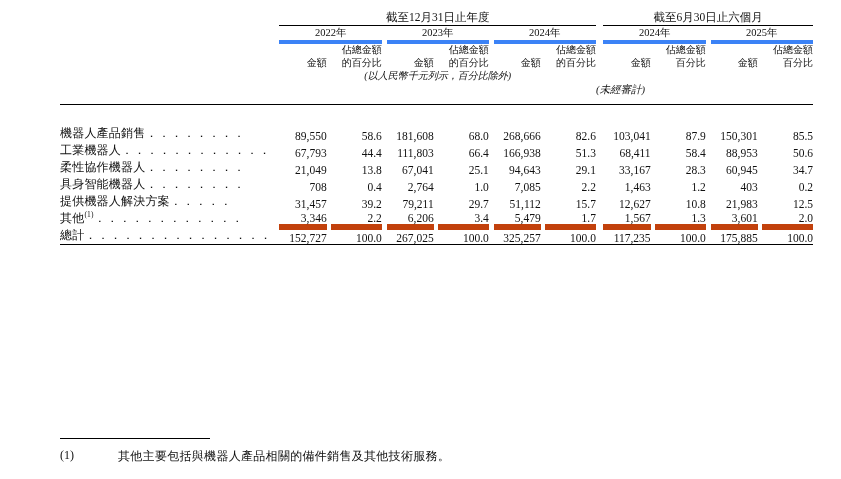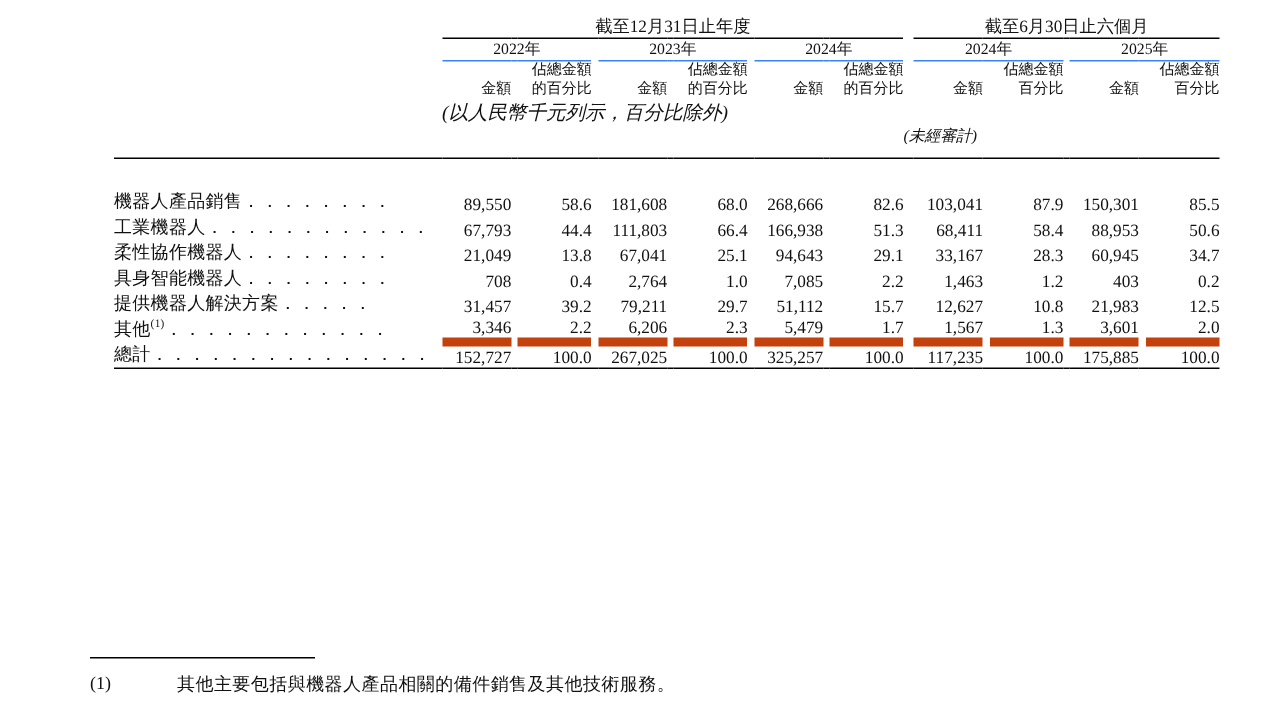--- a/index.html
+++ b/index.html
@@ -13,21 +13,21 @@
     font-family: "Liberation Serif", "DejaVu Serif", serif;
     color: #111111;
     overflow: hidden;
     position: relative;
   }
   .page {
     position: relative;
     width: 841px;
     height: 479px;
     box-sizing: border-box;
-    padding: 10px 28px 0 76px;
+    padding: 10px 28px 0 60px;
   }
   table.fin {
     width: 100%;
     border-collapse: collapse;
     font-size: 11.5px;
   }
   table.fin td, table.fin th {
     padding: 0;
     vertical-align: bottom;
     font-weight: normal;
@@ -43,36 +43,37 @@
     border-bottom: 1px solid #000;
   }
   .yr-label {
     text-align: center;
     font-size: 10.5px;
     padding-bottom: 3px;
     padding-top: 7px;
     white-space: nowrap;
   }
   .yr-rule {
-    border-bottom: 1px solid #3b82f6;
+    border-bottom: 4px solid #3b82f6;
   }
   .colhead {
     font-size: 10px;
     text-align: right;
     padding-top: 6px;
     padding-bottom: 2px;
     line-height: 1.25;
     white-space: nowrap;
   }
   .colhead .l2 {
     display: block;
   }
   .unit-note {
-    font-size: 13px;
+    font-size: 10px;
     font-style: italic;
+    text-align: center;
     padding-top: 6px;
     padding-bottom: 1px;
     white-space: nowrap;
   }
   .unaudited-note {
     font-size: 10.5px;
     font-style: italic;
     padding-top: 10px;
     padding-bottom: 1px;
     white-space: nowrap;
@@ -347,21 +348,21 @@
 
     <tr>
       <td class="item"><span>其他</span><sup>(1)</sup><span class="dots">．．．．．．．．．．．．</span></td>
       <td></td>
       <td class="num">3,346</td>
           <td></td>
       <td class="num">2.2</td>
           <td></td>
       <td class="num">6,206</td>
           <td></td>
-      <td class="num">2.3</td>
+      <td class="num">3.4</td>
           <td></td>
       <td class="num">5,479</td>
           <td></td>
       <td class="num">1.7</td>
           <td></td>
       <td class="num">1,567</td>
           <td></td>
       <td class="num">1.3</td>
           <td></td>
       <td class="num">3,601</td>

